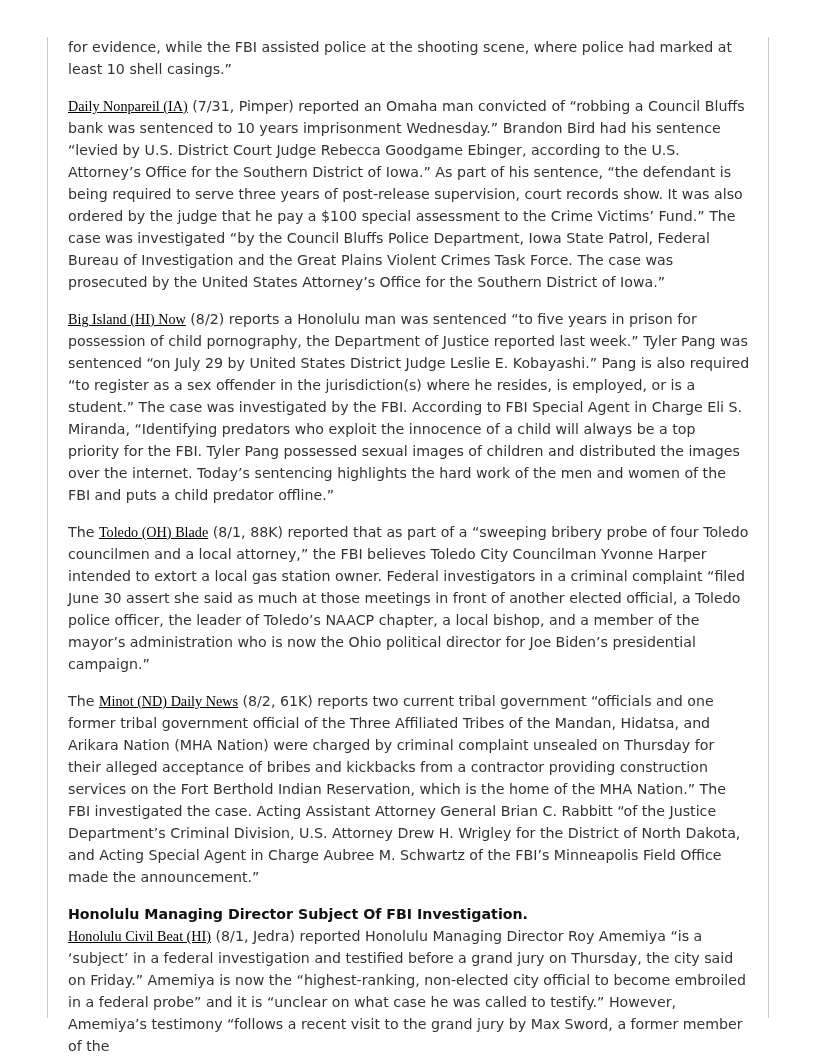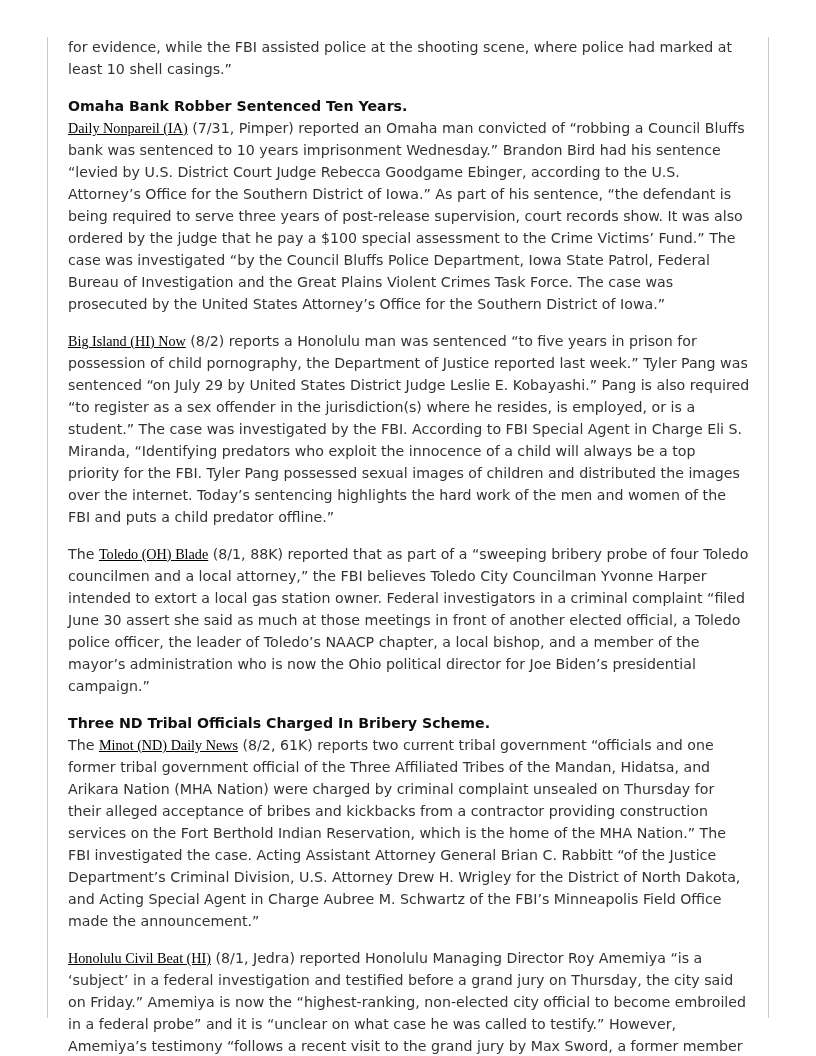--- a/index.html
+++ b/index.html
@@ -24,33 +24,32 @@
 </style>
 </head>
 <body>
 
 <div class="page-frame"></div>
 
 <div class="content">
   <p class="lead-in">for evidence, while the FBI assisted police at the shooting scene, where police had marked at least 10 shell casings.”</p>
 
   <div class="article">
-    <p class="headline">Omaha Bank Robber Sentenced Ten Years.</p>
     <p><span></span><a class="source-link" href="#">Daily Nonpareil (IA)</a><span> (7/31, Pimper) reported an Omaha man convicted of “robbing a Council Bluffs bank was sentenced to 10 years imprisonment Wednesday.” Brandon Bird had his sentence “levied by U.S. District Court Judge Rebecca Goodgame Ebinger, according to the U.S. Attorney’s Office for the Southern District of Iowa.” As part of his sentence, “the defendant is being required to serve three years of post-release supervision, court records show. It was also ordered by the judge that he pay a $100 special assessment to the Crime Victims’ Fund.” The case was investigated “by the Council Bluffs Police Department, Iowa State Patrol, Federal Bureau of Investigation and the Great Plains Violent Crimes Task Force. The case was prosecuted by the United States Attorney’s Office for the Southern District of Iowa.”</span></p>
   </div>
 
   <div class="article">
     <p><span></span><a class="source-link" href="#">Big Island (HI) Now</a><span> (8/2) reports a Honolulu man was sentenced “to five years in prison for possession of child pornography, the Department of Justice reported last week.” Tyler Pang was sentenced “on July 29 by United States District Judge Leslie E. Kobayashi.” Pang is also required “to register as a sex offender in the jurisdiction(s) where he resides, is employed, or is a student.” The case was investigated by the FBI. According to FBI Special Agent in Charge Eli S. Miranda, “Identifying predators who exploit the innocence of a child will always be a top priority for the FBI. Tyler Pang possessed sexual images of children and distributed the images over the internet. Today’s sentencing highlights the hard work of the men and women of the FBI and puts a child predator offline.”</span></p>
   </div>
 
   <div class="article">
     <p><span>The </span><a class="source-link" href="#">Toledo (OH) Blade</a><span> (8/1, 88K) reported that as part of a “sweeping bribery probe of four Toledo councilmen and a local attorney,” the FBI believes Toledo City Councilman Yvonne Harper intended to extort a local gas station owner. Federal investigators in a criminal complaint “filed June 30 assert she said as much at those meetings in front of another elected official, a Toledo police officer, the leader of Toledo’s NAACP chapter, a local bishop, and a member of the mayor’s administration who is now the Ohio political director for Joe Biden’s presidential campaign.”</span></p>
   </div>
 
   <div class="article">
-    <p class="headline">Three ND Tribal Officials Charged In Bribery Scheme.</p>
     <p><span>The </span><a class="source-link" href="#">Minot (ND) Daily News</a><span> (8/2, 61K) reports two current tribal government “officials and one former tribal government official of the Three Affiliated Tribes of the Mandan, Hidatsa, and Arikara Nation (MHA Nation) were charged by criminal complaint unsealed on Thursday for their alleged acceptance of bribes and kickbacks from a contractor providing construction services on the Fort Berthold Indian Reservation, which is the home of the MHA Nation.” The FBI investigated the case. Acting Assistant Attorney General Brian C. Rabbitt “of the Justice Department’s Criminal Division, U.S. Attorney Drew H. Wrigley for the District of North Dakota, and Acting Special Agent in Charge Aubree M. Schwartz of the FBI’s Minneapolis Field Office made the announcement.”</span></p>
   </div>
 
   <div class="article">
+    <p class="headline">Honolulu Managing Director Subject Of FBI Investigation.</p>
     <p><span></span><a class="source-link" href="#">Honolulu Civil Beat (HI)</a><span> (8/1, Jedra) reported Honolulu Managing Director Roy Amemiya “is a ‘subject’ in a federal investigation and testified before a grand jury on Thursday, the city said on Friday.” Amemiya is now the “highest-ranking, non-elected city official to become embroiled in a federal probe” and it is “unclear on what case he was called to testify.” However, Amemiya’s testimony “follows a recent visit to the grand jury by Max Sword, a former member of the</span></p>
   </div>
 </div>
 
 </body></html>

